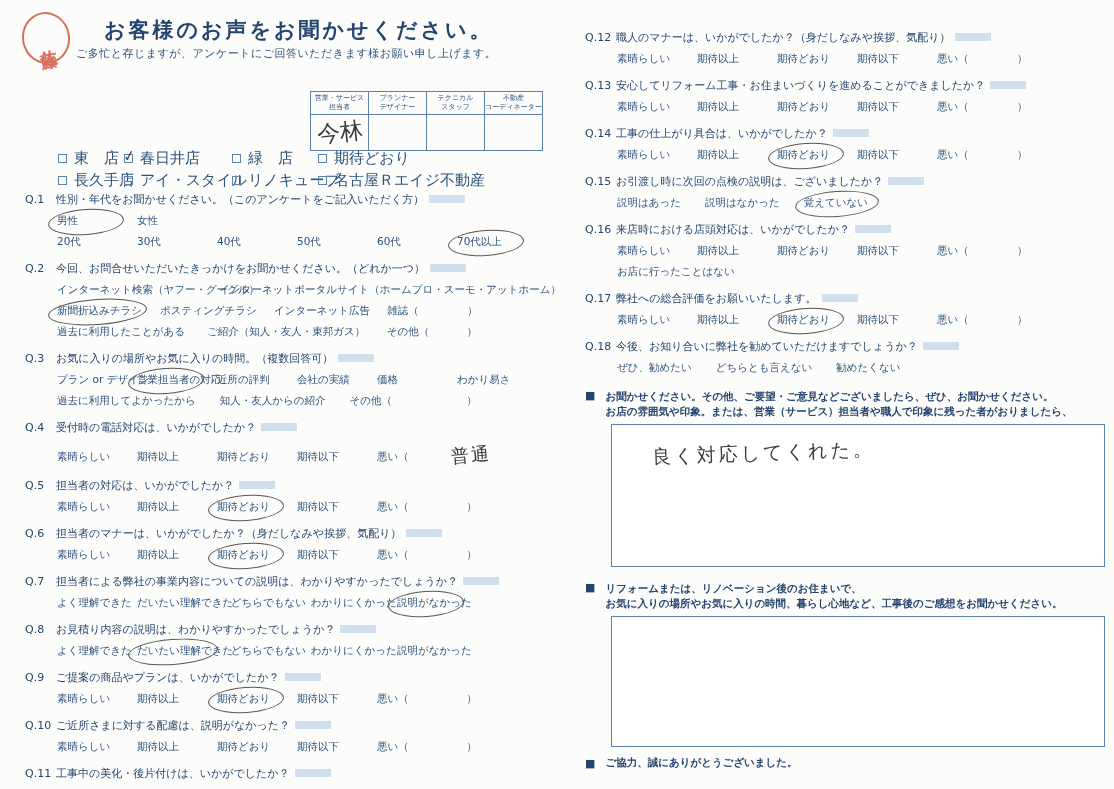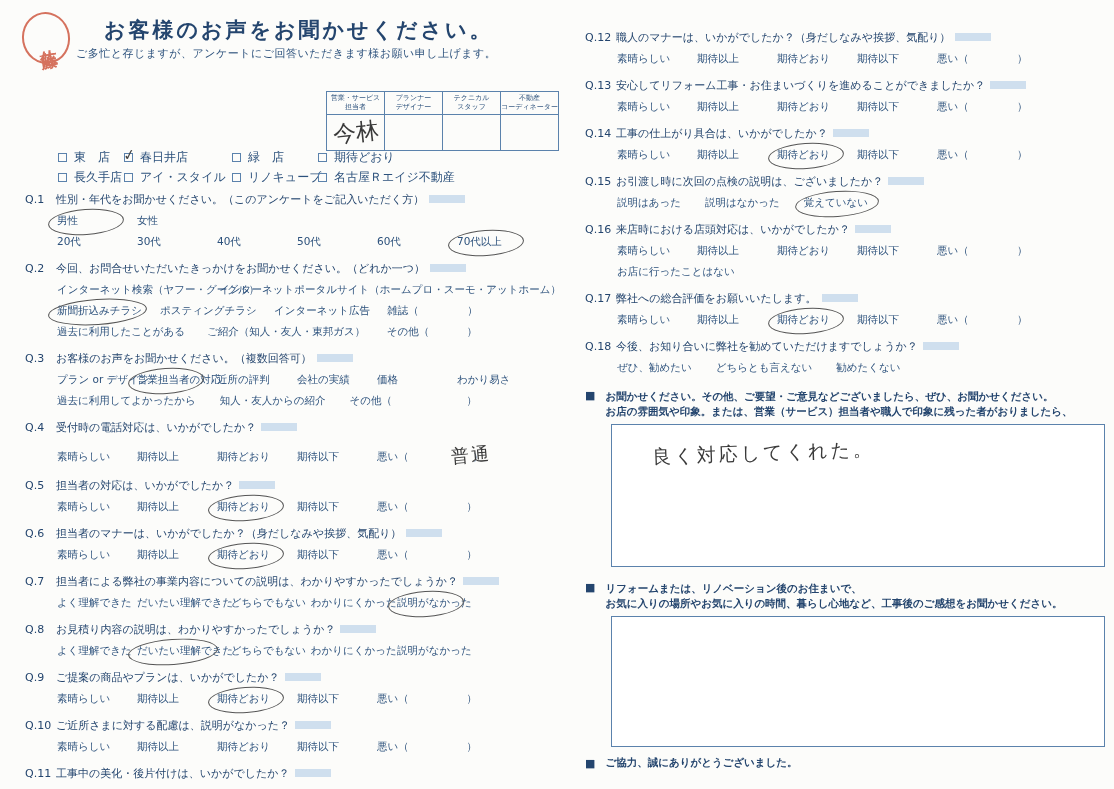--- a/index.html
+++ b/index.html
@@ -28,31 +28,31 @@
     position:absolute; left:104px; top:16px; font-size:21px; font-weight:bold;
     color:var(--accent-navy); letter-spacing:3px; white-space:nowrap;
   }
   .intro{
     position:absolute; left:62px; top:46px; font-size:11px; line-height:15.5px;
     color:var(--text-navy); letter-spacing:.5px; white-space:nowrap;
   }
   .intro .l2{padding-left:14px;}
   
   .staff-table{
-    position:absolute; left:326px; top:91px; width:233px;
+    position:absolute; left:310px; top:91px; width:233px;
     border-collapse:collapse; table-layout:fixed;padding-left:24px;
   }
   .staff-table th,.staff-table td{
     border:1px solid var(--border-blue); text-align:center; vertical-align:middle;
   }
   .staff-table th{font-size:7px; font-weight:normal; color:var(--text-navy); line-height:9px; padding:2px 0; height:20px;}
   .staff-table td{height:36px;}
   .hw-name{font-size:23px; color:var(--ink); display:inline-block; transform:rotate(-6deg); font-weight:500;}
   
-  .stores{position:absolute; left:58px; top:149px; font-size:12px;}
+  .stores{position:absolute; left:58px; top:149px; font-size:15px;}
   .store-row{display:flex; margin-bottom:3px;}
   .store-cell{display:flex; align-items:center; white-space:nowrap;}
   .store-row .store-cell:nth-child(1){width:66px;}
   .store-row .store-cell:nth-child(2){width:108px;}
   .store-row .store-cell:nth-child(3){width:86px;}
   .cb{width:9px; height:9px; border:1px solid var(--border-blue); display:inline-block; margin-right:7px; position:relative; flex:none;}
   .cb.checked::after{
     content:"\2713"; position:absolute; left:-2px; top:-8px; font-size:15px;
     color:#474747; transform:rotate(-10deg);
   }
@@ -196,21 +196,21 @@
           <span class="opt close">）</span>
         </div>
         <div class="opt-row">
           <span class="opt">過去に利用したことがある</span>
           <span class="opt">ご紹介（知人・友人・東邦ガス）</span>
           <span class="opt">その他（</span>
           <span class="opt close">）</span>
         </div>
       </div>
       <div class="question">
-        <div class="q-head"><span class="q-id">Q.3</span><span>お客様のお声をお聞かせください。（複数回答可）</span><span class="hl"></span></div>
+        <div class="q-head"><span class="q-id">Q.3</span><span>お気に入りの場所やお気に入りの時間。（複数回答可）</span><span class="hl"></span></div>
         <div class="opt-row">
           <span class="opt">プラン or デザイン</span>
           <span class="opt circled">営業担当者の対応</span>
           <span class="opt">近所の評判</span>
           <span class="opt">会社の実績</span>
           <span class="opt">価格</span>
           <span class="opt">わかり易さ</span>
         </div>
         <div class="opt-row">
           <span class="opt">過去に利用してよかったから</span>

